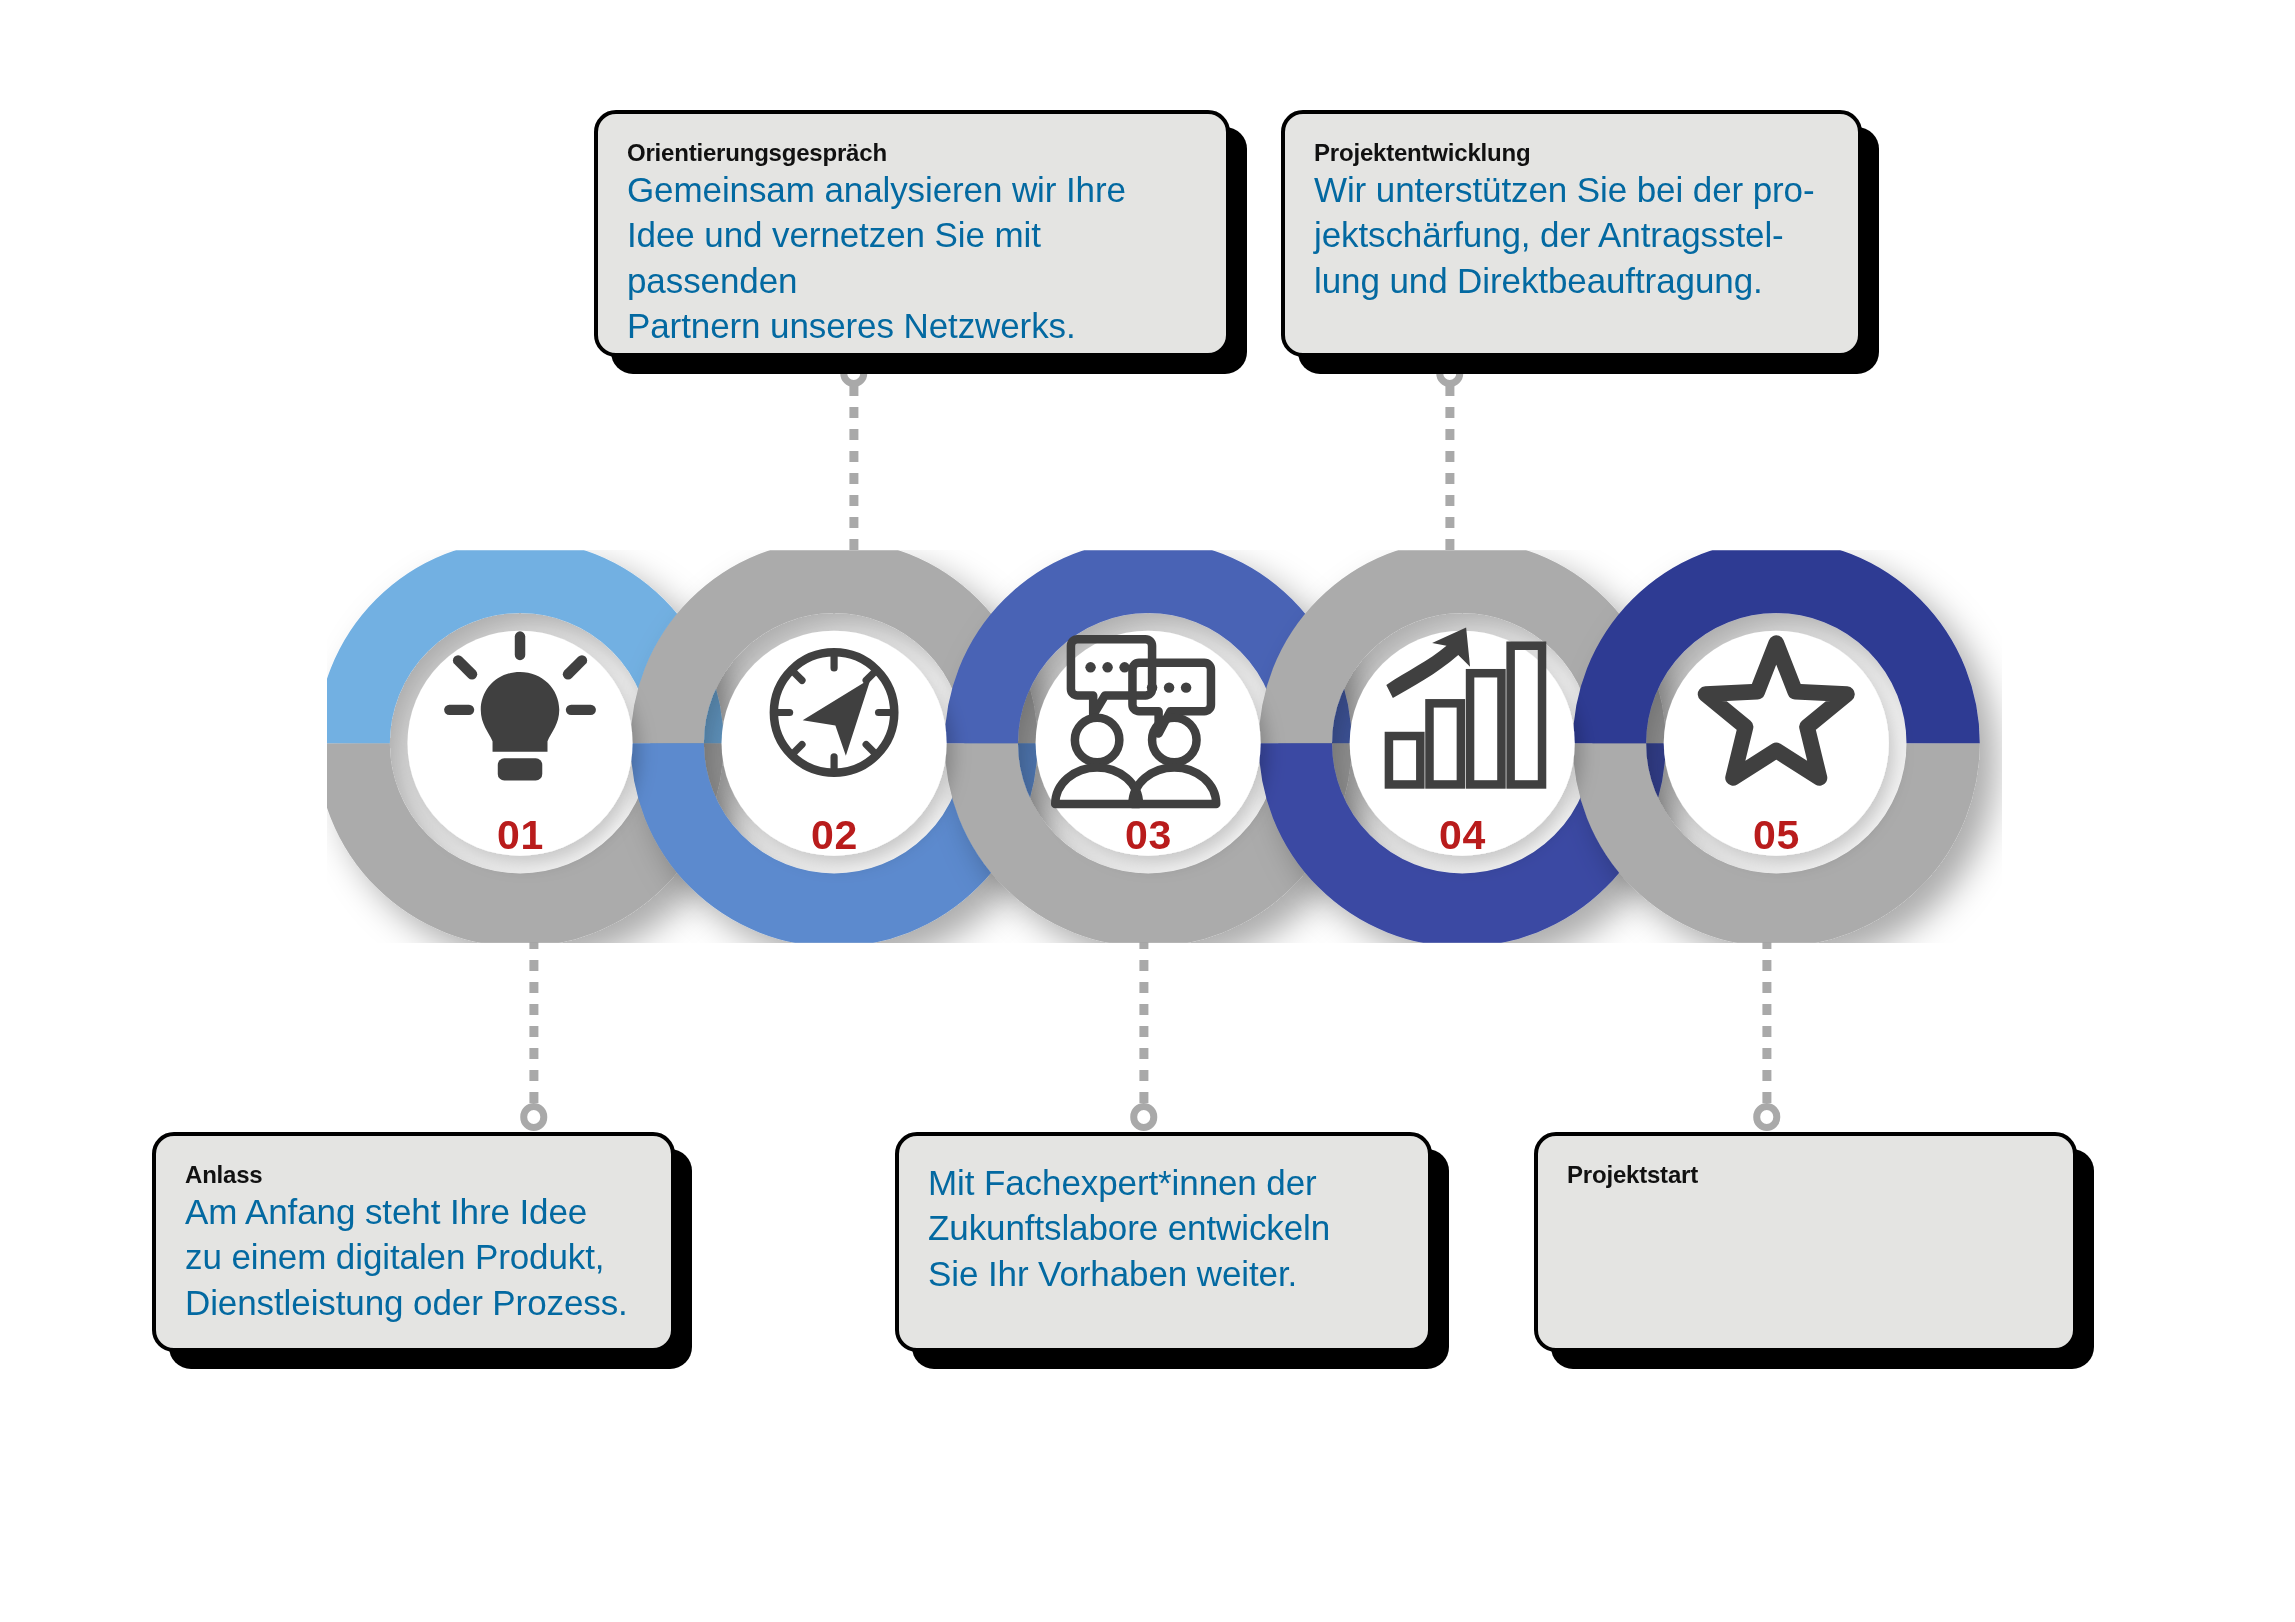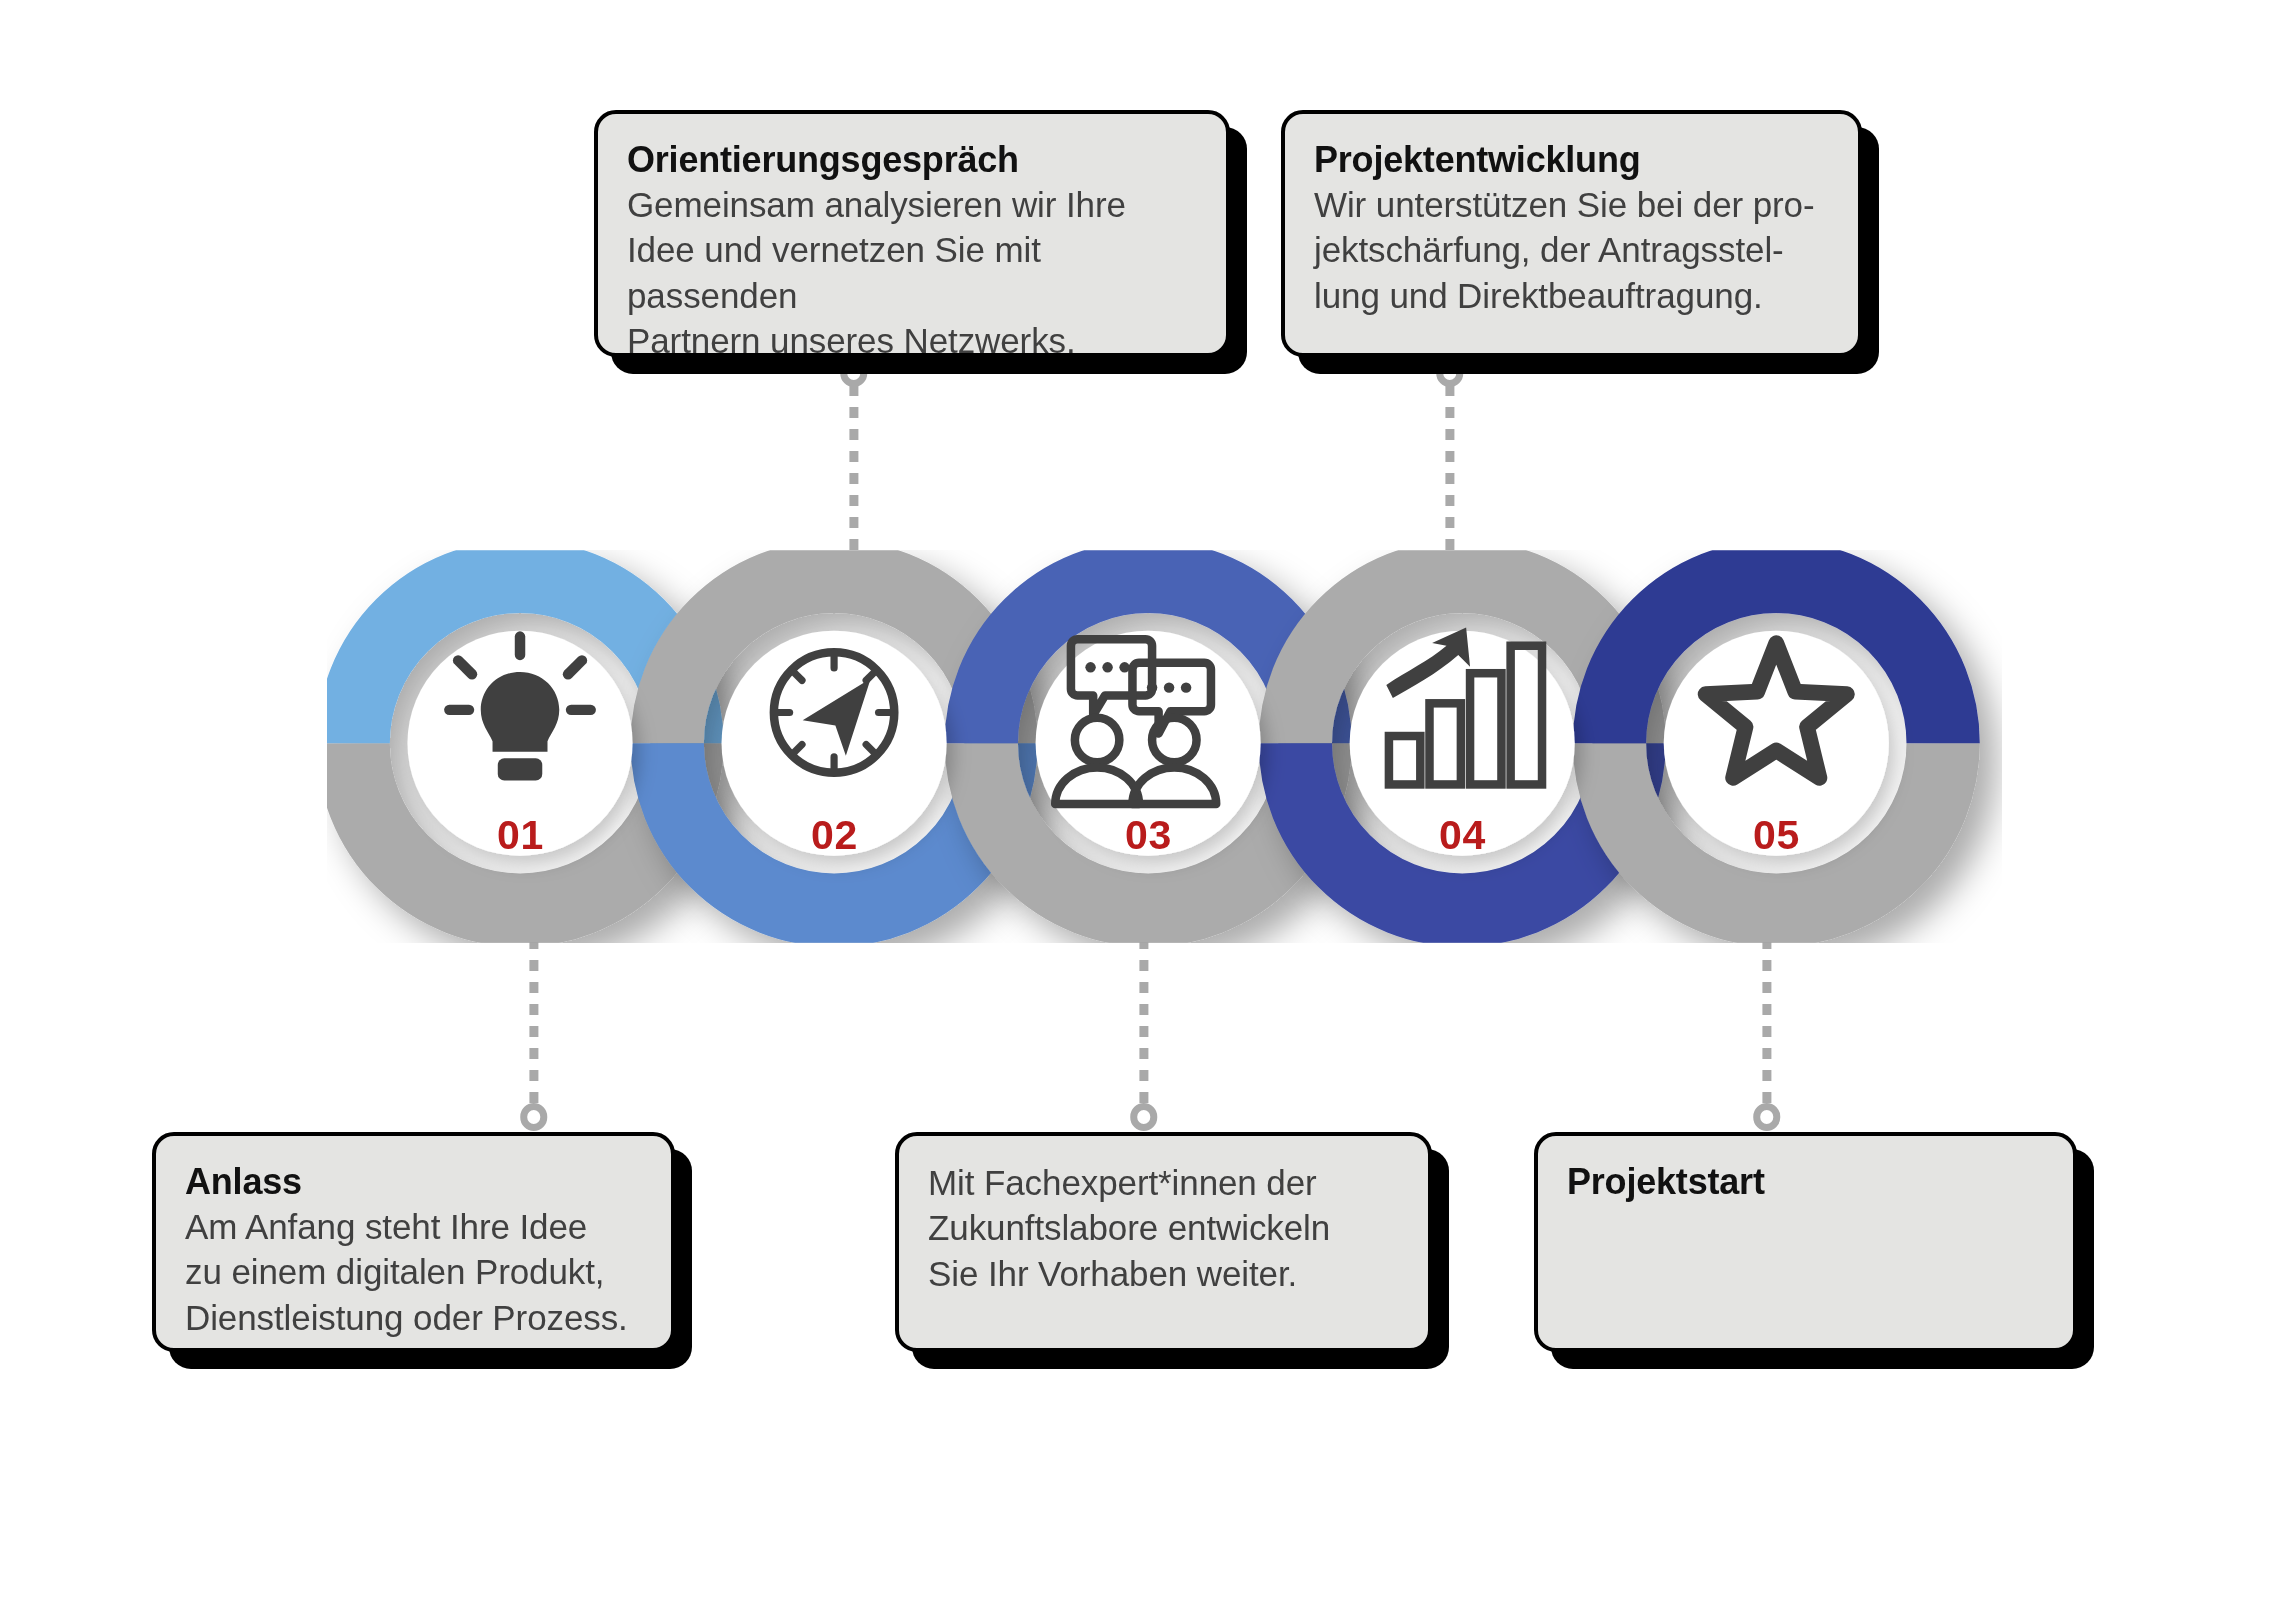--- a/index.html
+++ b/index.html
@@ -28,31 +28,31 @@
   .callout {
     position: absolute;
     box-sizing: border-box;
     background: #e4e4e2;
     border: 4.6px solid #000000;
     border-radius: 22px;
     box-shadow: 17px 17px 0 0 #000000;
     padding: 23.6px 27.5px 22px 29px;
   }
   .callout .c-title {
-    font-size: 36px;
+    font-size: 24px;
     font-weight: 700;
     color: #111111;
     line-height: 1.22;
     letter-spacing: -0.2px;
     white-space: nowrap;
   }
   .callout .c-body {
     font-size: 35px;
     font-weight: 400;
-    color: #404040;
+    color: #0369a1;
     line-height: 1.30;
     letter-spacing: -0.1px;
     white-space: pre-line;
   }
 
   
   #box-step2 { left: 594px;  top: 110px;  width: 636px;  height: 247px; }
   #box-step4 { left: 1281px; top: 110px;  width: 581px;  height: 247px; }
 
   

